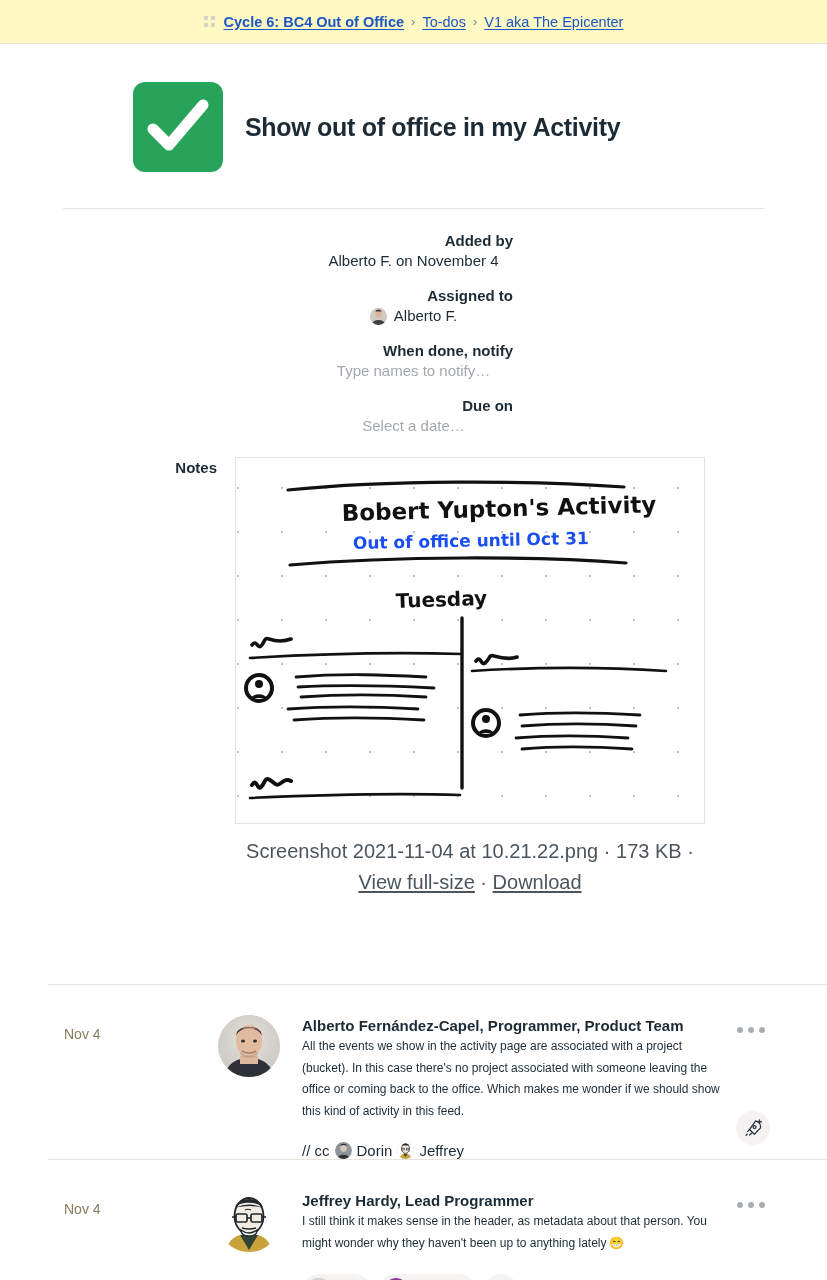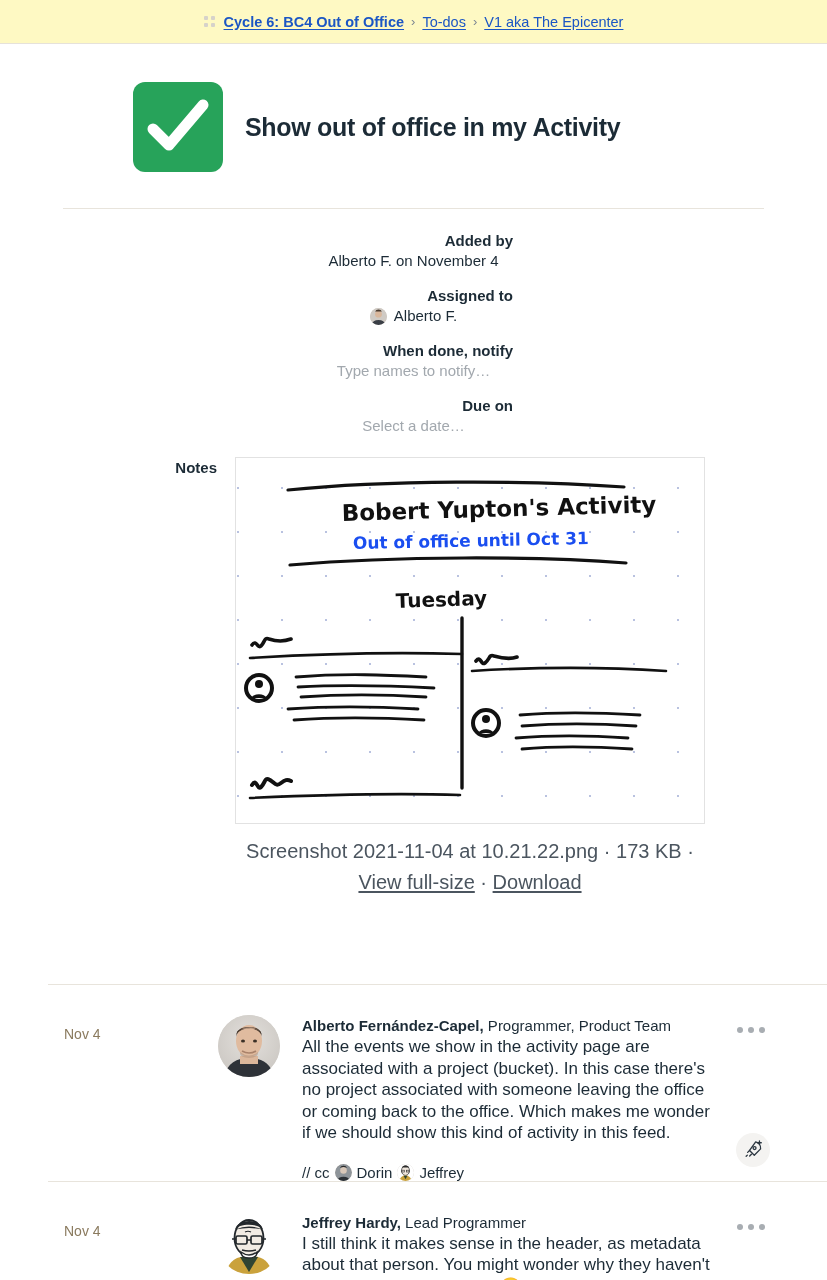--- a/index.html
+++ b/index.html
@@ -180,23 +180,23 @@
   }
   .avatar svg { display: block; }
 
   .comment-body { flex: 1 1 auto; padding-right: 60px; }
   .author {
     font-size: 15px;
     line-height: 21px;
     color: #1c2b36;
   }
   .author b { font-weight: bold; }
-  .author .role { font-weight: normal; }
+  .author .role { font-weight: bold; }
   .comment-text {
-    font-size: 17px;
+    font-size: 12px;
     line-height: 21.5px;
     color: #1c2b36;
     max-width: 420px;
   }
   .cc-line {
     font-size: 15px;
     margin-top: 20px;
     display: flex;
     align-items: center;
     gap: 5px;

